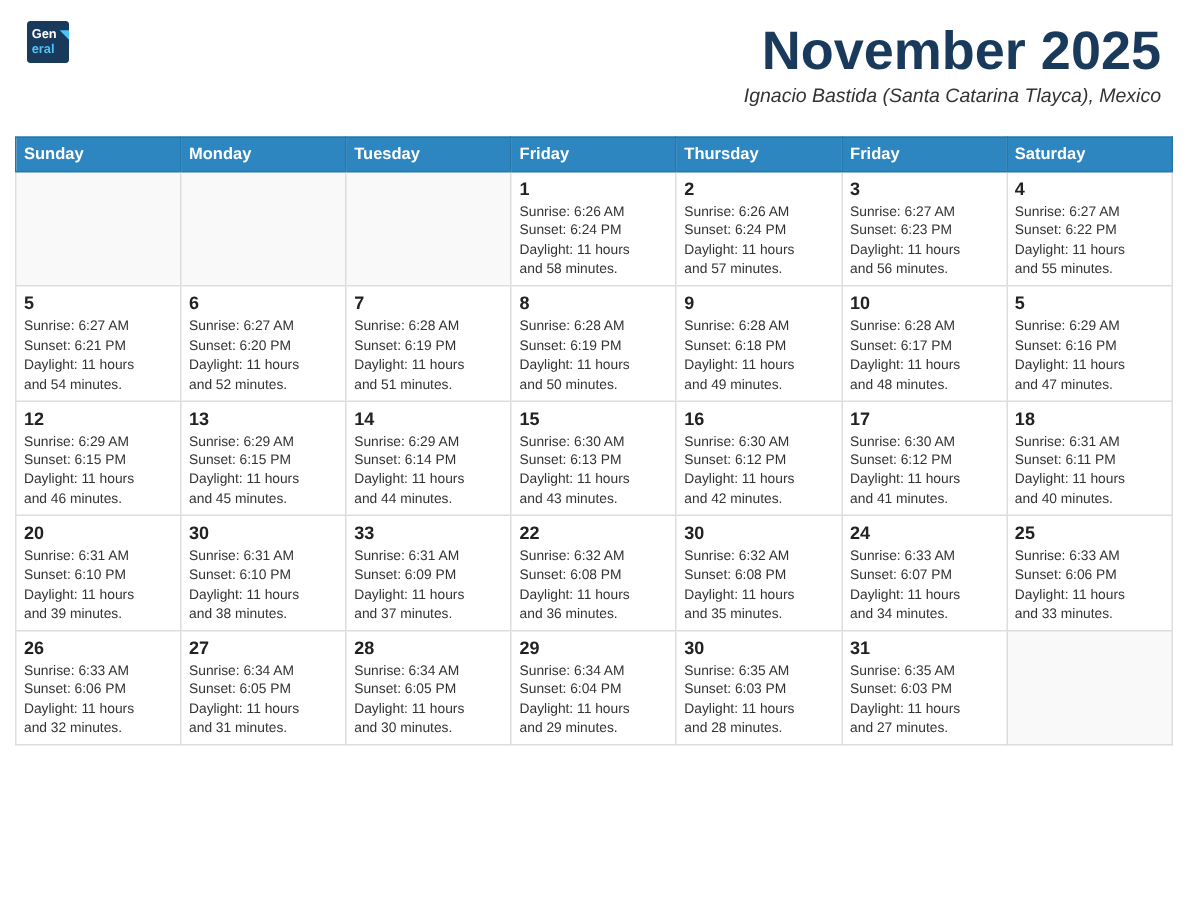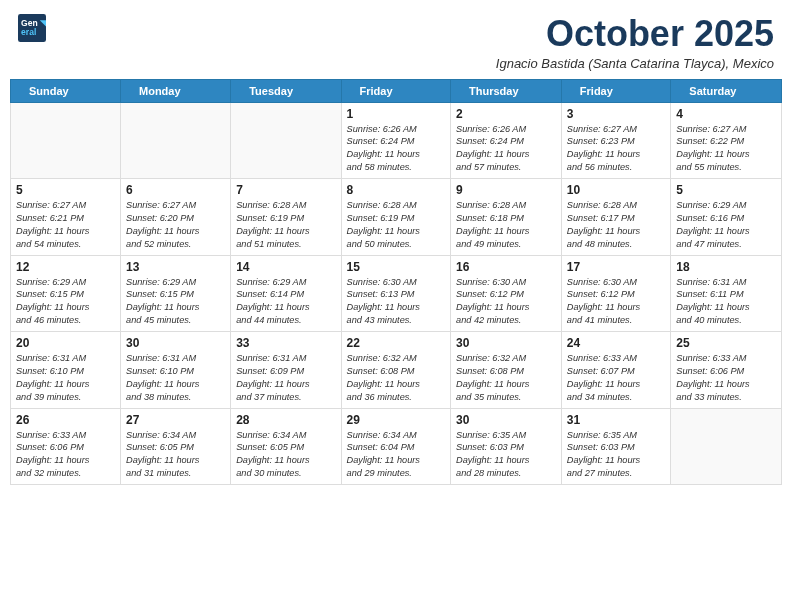--- a/index.html
+++ b/index.html
@@ -7,21 +7,21 @@
       font-family: Arial, sans-serif;
       background: #fff;
       width: 792px;
       min-height: 612px;
       padding: 10px;
     }
     .header {
       display: flex;
       align-items: flex-start;
       justify-content: space-between;
-      margin-bottom: 4px;
+      margin-bottom: 16px;
       padding: 4px 8px;
     }
     .logo {
       display: flex;
       align-items: center;
       gap: 4px;
     }
     .logo-icon {
       width: 28px;
       height: 28px;
@@ -44,21 +44,21 @@
     .calendar {
       width: 100%;
       border-collapse: collapse;
       border: 1px solid #ccc;
       font-size: 10px;
     }
     .calendar thead th {
       background: #2e86c1;
       color: #fff;
       text-align: left;
-      padding: 5px 18px;
+      padding: 5px 5px;
       font-size: 11px;
       font-weight: bold;
       border: 1px solid #2577aa;
     }
     .calendar tbody tr {
       border-bottom: 1px solid #ccc;
     }
     .calendar tbody td {
       vertical-align: top;
       padding: 4px 5px;
@@ -73,40 +73,39 @@
     .day-num {
       font-size: 12px;
       font-weight: bold;
       color: #222;
       margin-bottom: 2px;
     }
     .day-info {
       font-size: 9.2px;
       color: #333;
       line-height: 1.4;
-      font-style: italic;
     }
     .alt-row td {
       background: #f0f6fc;
     }
   </style>
 </head>
 <body>
 
 <div class="header">
   <div class="logo">
     <svg class="logo-icon" viewBox="0 0 36 36">
       <rect x="0" y="0" width="36" height="36" rx="3" fill="#1a3a5c"></rect>
       <text x="4" y="15" font-size="11" font-weight="bold" fill="white" font-family="Arial">Gen</text>
       <text x="4" y="27" font-size="11" font-weight="bold" fill="#4fc3f7" font-family="Arial">eral</text>
       <polygon points="28,8 36,8 36,16" fill="#4fc3f7"></polygon>
     </svg>
   </div>
   <div class="title-block">
-    <div class="month-title">October 2025</div>
+    <div class="month-title">November 2025</div>
     <div class="subtitle">Ignacio Bastida (Santa Catarina Tlayca), Mexico</div>
   </div>
 </div>
 
 <table class="calendar">
   <thead>
     <tr>
     <th>Sunday</th>
         <th>Monday</th>
         <th>Tuesday</th>

